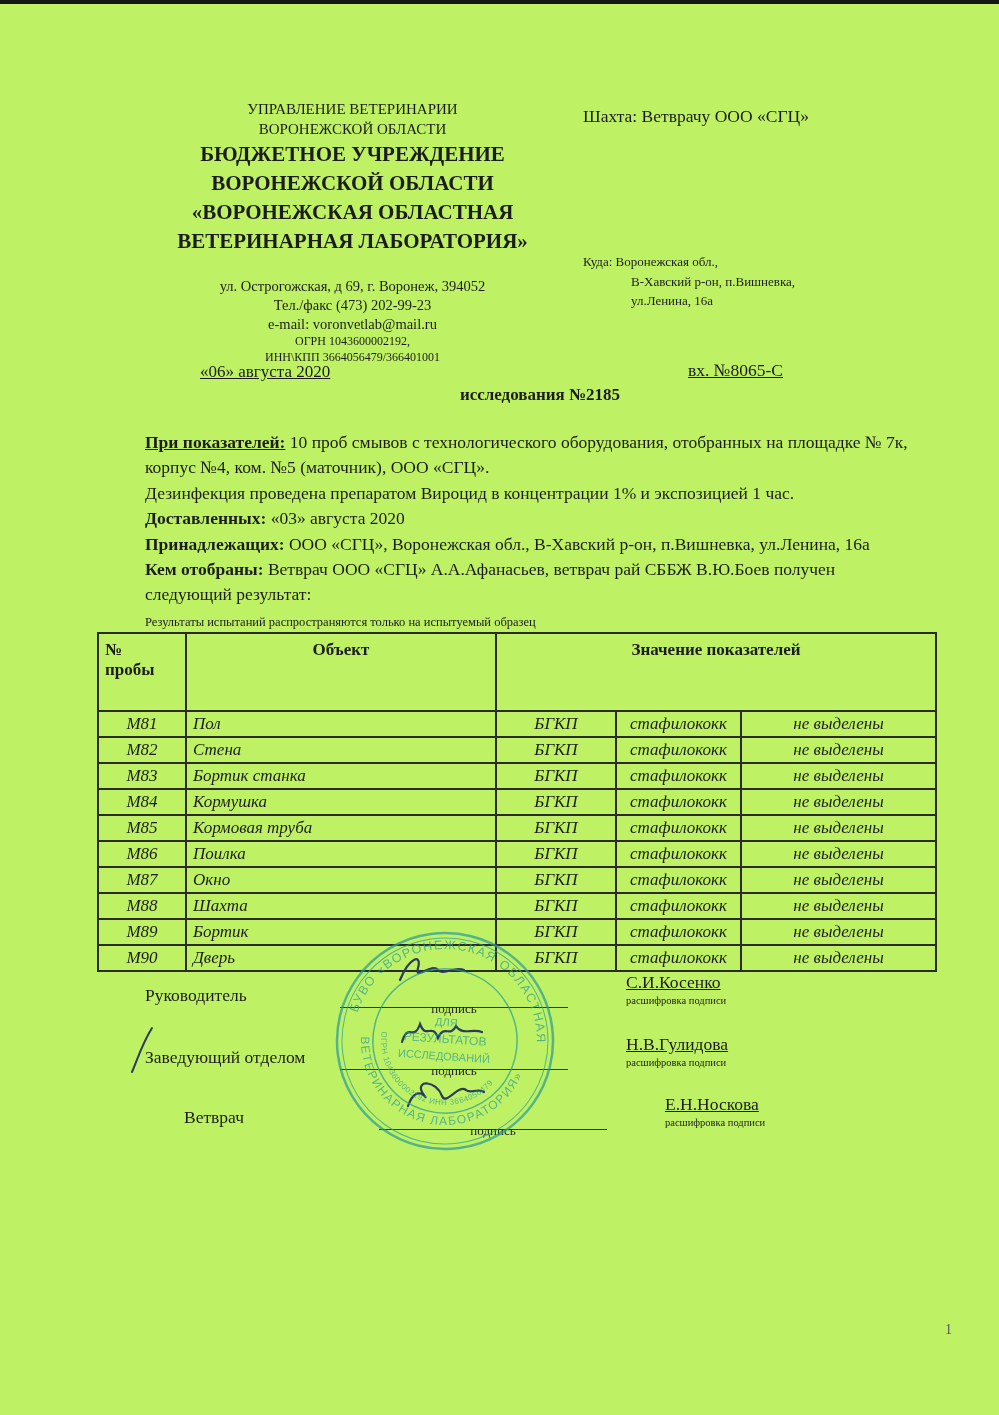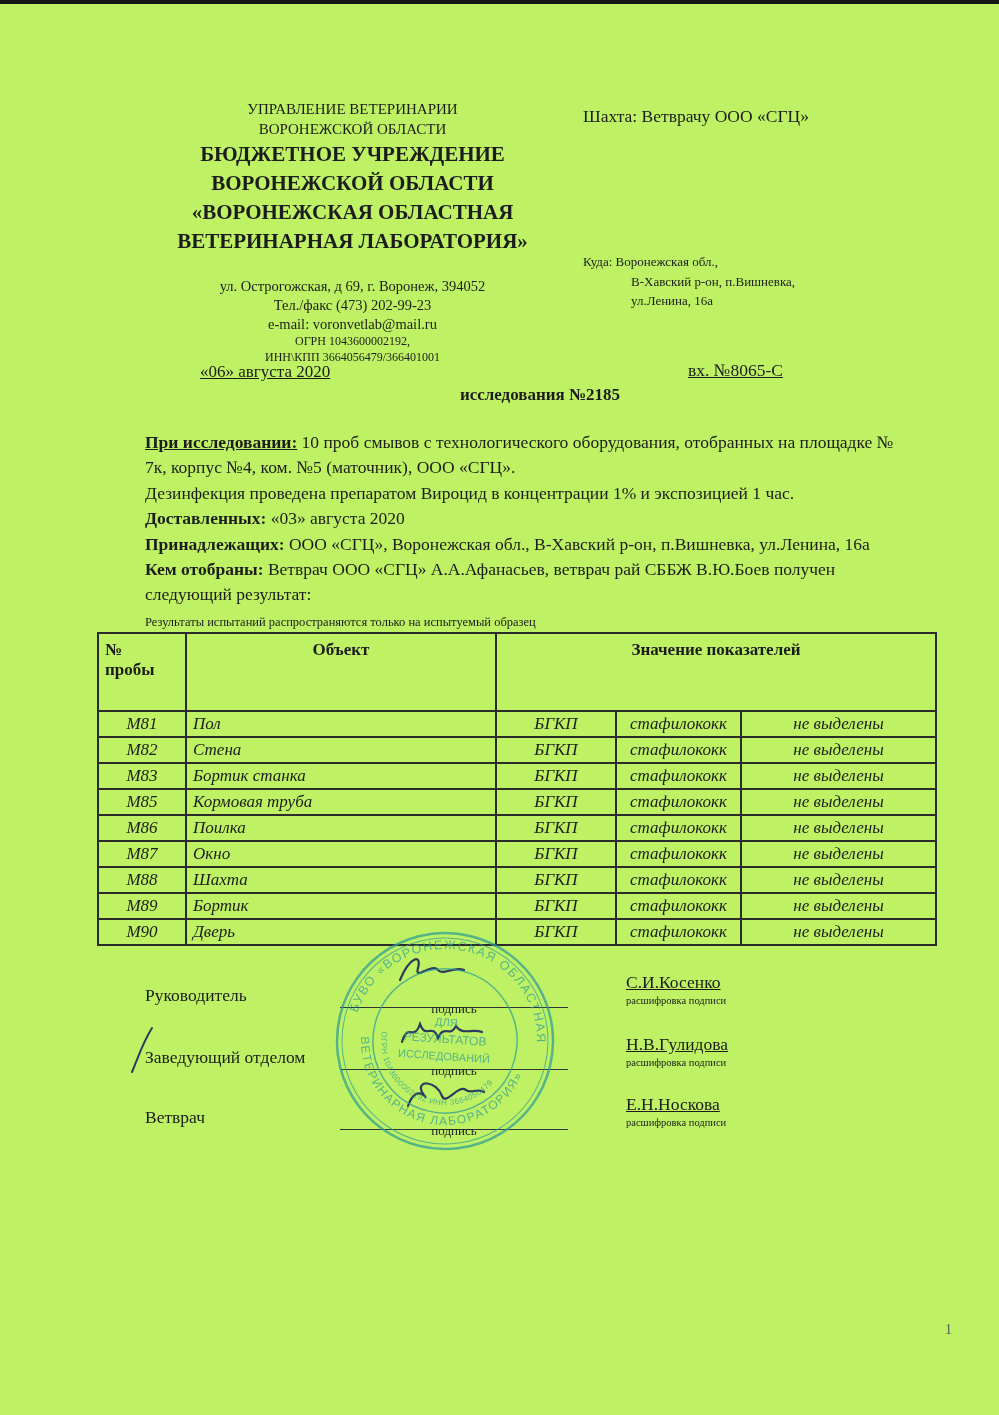--- a/index.html
+++ b/index.html
@@ -51,21 +51,21 @@
   .th-no { text-align:left; }
   .results-table td { height:24px; line-height:1.15;font-style:italic; }
   .td-no { text-align:center; }
   .td-obj { text-align:left; padding-left:10px; }
   .td-c { text-align:center; }
 
   
   .sig-row { position:absolute; left:145px; width:790px; display:flex; align-items:flex-end; }
   .sig-row-1 { top:972px; }
   .sig-row-2 { top:1034px; }
-  .sig-row-3 { top:1094px; }
+  .sig-row-3 { top:1094px;margin-left:39px; }
   .sig-role { width:195px; font-size:17.5px; padding-bottom:2px; }
   .sig-line-wrap { width:228px; position:relative; }
   .sig-line { border-bottom:1.6px solid #333; height:22px; }
   .sig-caption { position:absolute; top:16px; left:0; width:100%; text-align:center; font-size:13px; color:#222; }
   .sig-name-wrap { margin-left:58px; padding-bottom:2px; }
   .sig-name { font-size:17.5px; text-decoration:underline; }
   .sig-name-caption { font-size:10.5px; margin-top:2px; }
 
   .handsig { position:absolute; pointer-events:none; }
   .stamp { position:absolute; left:330px; top:926px; pointer-events:none; }
@@ -102,21 +102,21 @@
   </div>
 
   <div class="date-left">«06» августа 2020</div>
   <div class="date-right">вх. №8065-С</div>
 
   <div class="title-block">
     <div class="title-sub">исследования №2185</div>
   </div>
 
   <div class="body-block">
-    <p class="para"><span class="plabel-underline">При исследовании:</span><span> 10 проб смывов с технологического оборудования, отобранных на площадке № 7к, корпус №4, ком. №5 (маточник), ООО «СГЦ».</span></p>
+    <p class="para"><span class="plabel-underline">При показателей:</span><span> 10 проб смывов с технологического оборудования, отобранных на площадке № 7к, корпус №4, ком. №5 (маточник), ООО «СГЦ».</span></p>
     <p class="para">Дезинфекция проведена препаратом Вироцид в концентрации 1% и экспозицией 1 час.</p>
     <p class="para"><span class="plabel">Доставленных:</span><span> «03» августа 2020</span></p>
     <p class="para"><span class="plabel">Принадлежащих:</span><span> ООО «СГЦ», Воронежская обл., В-Хавский р-он, п.Вишневка, ул.Ленина, 16а</span></p>
     <p class="para"><span class="plabel">Кем отобраны:</span><span> Ветврач ООО «СГЦ» А.А.Афанасьев, ветврач рай СББЖ В.Ю.Боев получен следующий результат:</span></p>
     <div class="note">Результаты испытаний распространяются только на испытуемый образец</div>
   </div>
 
   <table class="results-table">
     <colgroup>
       <col style="width:88px">
@@ -146,20 +146,27 @@
       <tr>
           <td class="td-no">М82</td>
           <td class="td-obj">Стена</td>
           <td class="td-c">БГКП</td>
           <td class="td-c">стафилококк</td>
           <td class="td-c">не выделены</td>
         </tr>
       <tr>
           <td class="td-no">М83</td>
           <td class="td-obj">Бортик станка</td>
+          <td class="td-c">БГКП</td>
+          <td class="td-c">стафилококк</td>
+          <td class="td-c">не выделены</td>
+        </tr>
+      <tr>
+          <td class="td-no">М84</td>
+          <td class="td-obj">Кормушка</td>
           <td class="td-c">БГКП</td>
           <td class="td-c">стафилококк</td>
           <td class="td-c">не выделены</td>
         </tr>
       <tr>
           <td class="td-no">М85</td>
           <td class="td-obj">Кормовая труба</td>
           <td class="td-c">БГКП</td>
           <td class="td-c">стафилококк</td>
           <td class="td-c">не выделены</td>

